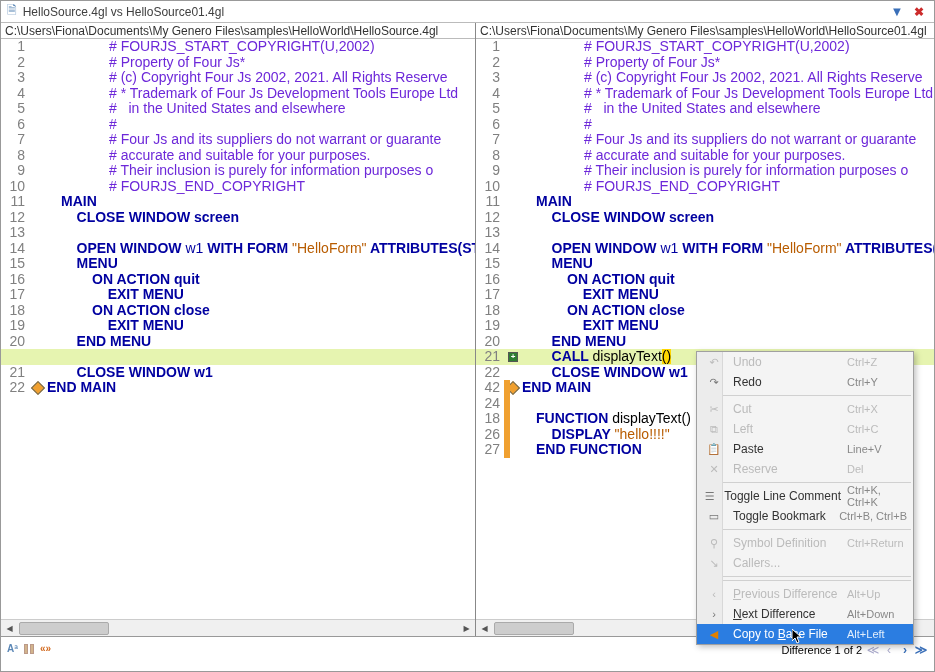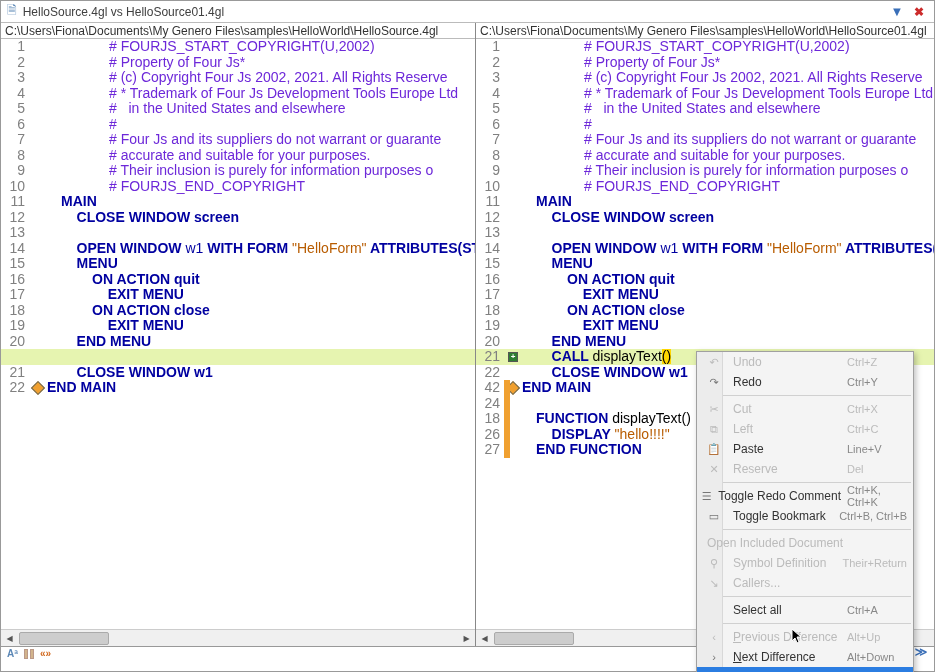--- a/index.html
+++ b/index.html
@@ -49,25 +49,25 @@
       position: absolute; left: -2px; width: 6px; background: #f0a030;
     }
 
     .hscroll { height: 17px; background: #f0f0f0; border-top: 1px solid #ccc; position: relative; }
     .hscroll .thumb { position: absolute; top: 2px; height: 13px; background: #cdcdcd; border: 1px solid #aaa; border-radius: 2px; }
     .hscroll .arrow { position: absolute; top: 0; width: 17px; height: 17px; background: #f0f0f0; display: flex; align-items: center; justify-content: center; font-size: 8px; color: #555;}
     .hscroll .arrow-left { left: 0; }
     .hscroll .arrow-right { right: 0; }
 
     .statusbar {
-      height: 22px;
+      height: 35px;
       border-top: 1px solid #999;
       display: flex;
-      align-items: flex-end;
-      padding: 12px 6px;
+      align-items: flex-start;
+      padding: 6px 6px;
       font-size: 11px;
     }
     .statusbar .legend { display: flex; gap: 6px; }
     .statusbar .right { margin-left: auto; display: flex; align-items: center; gap: 4px; }
     .statusbar .nav { display: flex; gap: 2px; align-items: center; }
     .statusbar .nav span { width: 14px; text-align: center; color: #3060c0; cursor: pointer; font-size: 12px; }
 
     
     .ctx-menu {
       position: absolute;
@@ -245,50 +245,40 @@
         <span class="ctx-short">Line+V</span>
       </div>
       <div class="ctx-row disabled">
         <span class="ctx-icon ctx-iconcol">✕</span>
         <span class="ctx-label">Reserve</span>
         <span class="ctx-short">Del</span>
       </div>
       <div class="ctx-sep"></div>
       <div class="ctx-row">
         <span class="ctx-icon ctx-iconcol">☰</span>
-        <span class="ctx-label">Toggle Redo Comment</span>
+        <span class="ctx-label">Toggle Line Comment</span>
         <span class="ctx-short">Ctrl+K, Ctrl+K</span>
       </div>
       <div class="ctx-row">
         <span class="ctx-icon ctx-iconcol">▭</span>
         <span class="ctx-label">Toggle Bookmark</span>
         <span class="ctx-short">Ctrl+B, Ctrl+B</span>
       </div>
       <div class="ctx-sep"></div>
       <div class="ctx-row disabled">
-        <span class="ctx-icon ctx-iconcol"></span>
-        <span class="ctx-label">Open Included Document</span>
-        <span class="ctx-short"></span>
-      </div>
-      <div class="ctx-row disabled">
         <span class="ctx-icon ctx-iconcol">⚲</span>
         <span class="ctx-label">Symbol Definition</span>
-        <span class="ctx-short">Their+Return</span>
+        <span class="ctx-short">Ctrl+Return</span>
       </div>
       <div class="ctx-row disabled">
         <span class="ctx-icon ctx-iconcol">↘</span>
         <span class="ctx-label">Callers...</span>
         <span class="ctx-short"></span>
       </div>
       <div class="ctx-sep"></div>
-      <div class="ctx-row">
-        <span class="ctx-icon ctx-iconcol"></span>
-        <span class="ctx-label">Select all</span>
-        <span class="ctx-short">Ctrl+A</span>
-      </div>
       <div class="ctx-sep"></div>
       <div class="ctx-row disabled">
         <span class="ctx-icon ctx-iconcol">‹</span>
         <span class="ctx-label"><span class="ctx-underline">P</span>revious Difference</span>
         <span class="ctx-short">Alt+Up</span>
       </div>
       <div class="ctx-row">
         <span class="ctx-icon ctx-iconcol">›</span>
         <span class="ctx-label"><span class="ctx-underline">N</span>ext Difference</span>
         <span class="ctx-short">Alt+Down</span>

